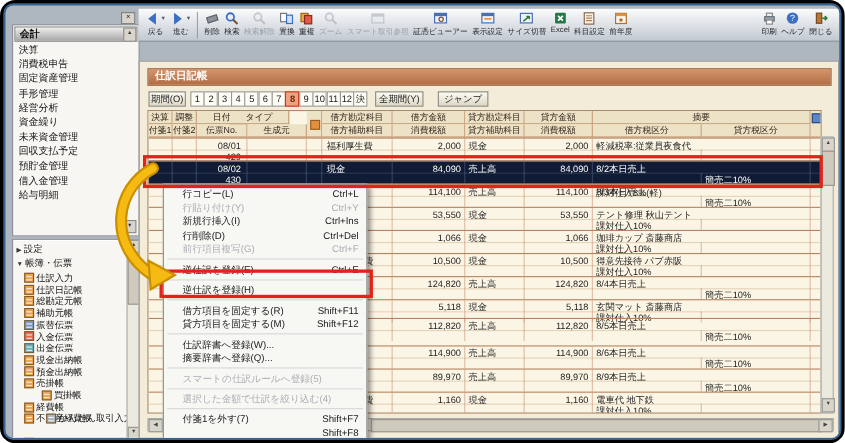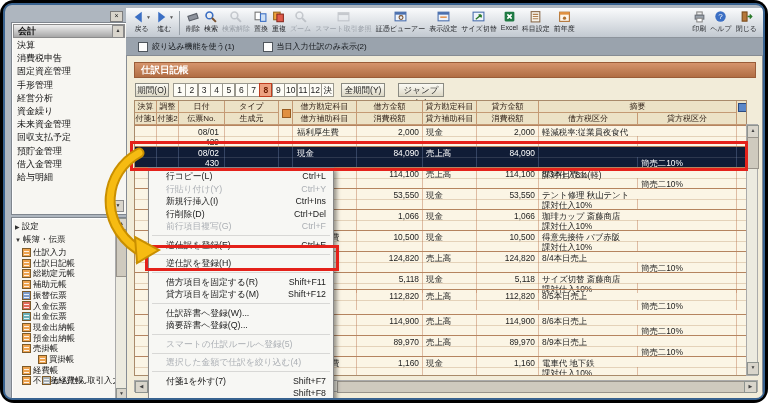--- a/index.html
+++ b/index.html
@@ -382,30 +382,20 @@
               <svg width="13" height="13" viewBox="0 0 12 12">
                 <rect x="2" y="1.8" width="4.5" height="8.5" fill="#b5773a" stroke="#7a4a1a"></rect>
                 <path d="M7 6 L10.8 6 M9 4.2 L10.8 6 L9 7.8" stroke="#2a7a2a" stroke-width="1.3" fill="none"></path>
               </svg>
             </span>
             <span>閉じる</span>
           </div>
         </div>
     </div>
 
-    <div class="cbrow">
-      <div class="cbx">
-        <span class="cbbox"></span>
-        <span>絞り込み機能を使う(1)</span>
-      </div>
-      <div class="cbx">
-        <span class="cbbox"></span>
-        <span>当日入力仕訳のみ表示(2)</span>
-      </div>
-    </div>
 
     <div class="content">
       <div class="titlebar">仕訳日記帳</div>
 
       <div class="pbar">
         <div class="pbtn-label">期間(O)</div>
         <div id="period-buttons">
             <div class="pnum" style="left: 46px;">1</div>
             <div class="pnum" style="left: 58.35px;">2</div>
             <div class="pnum" style="left: 70.7px;">3</div>
@@ -424,21 +414,21 @@
         <div class="pwide" style="left:271px;width:46px;">ジャンプ(M)</div>
       </div>
 
       <div class="tbl" id="tbl">
           <div class="hcell" style="left: 0px; top: 0px; width: 22px; height: 12px;">決算</div>
           <div class="hcell" style="left: 0px; top: 12px; width: 22px; height: 12px;">付箋1</div>
           <div class="hcell" style="left: 22px; top: 0px; width: 22px; height: 12px;">調整</div>
           <div class="hcell" style="left: 22px; top: 12px; width: 22px; height: 12px;">付箋2</div>
           <div class="hcell" style="left: 44px; top: 0px; width: 46px; height: 12px;">日付</div>
           <div class="hcell" style="left: 44px; top: 12px; width: 46px; height: 12px;">伝票No.</div>
-          <div class="hcell" style="left: 90px; top: 0px; width: 54px; height: 12px;">タイプ</div>
+          <div class="hcell" style="left: 74px; top: 0px; width: 54px; height: 12px;">タイプ</div>
           <div class="hcell" style="left: 90px; top: 12px; width: 54px; height: 12px;">生成元</div>
           <div class="hcell" style="left: 144px; top: 0px; width: 14px; height: 24px;">
             <span style="position: absolute; left: 3px; top: 8px; width: 7px; height: 7px; background: rgb(224, 144, 64); border: 1px solid rgb(154, 92, 32);"></span>
           </div>
           <div class="hcell" style="left: 158px; top: 0px; width: 64px; height: 12px;">借方勘定科目</div>
           <div class="hcell" style="left: 158px; top: 12px; width: 64px; height: 12px;">借方補助科目</div>
           <div class="hcell" style="left: 222px; top: 0px; width: 66px; height: 12px;">借方金額</div>
           <div class="hcell" style="left: 222px; top: 12px; width: 66px; height: 12px;">消費税額</div>
           <div class="hcell" style="left: 288px; top: 0px; width: 54px; height: 12px;">貸方勘定科目</div>
           <div class="hcell" style="left: 288px; top: 12px; width: 54px; height: 12px;">貸方補助科目</div>
@@ -484,20 +474,21 @@
             <div class="gline" style="left: 341px;"></div>
             <div class="gline" style="left: 403px;"></div>
             <div class="gline" style="left: 601px;"></div>
             <div class="gline half" style="left: 502px;"></div>
             <div class="t r" style="left: 44px; top: 1px; width: 40px;">08/02</div>
             <div class="t r" style="left: 44px; top: 11px; width: 40px;">430</div>
             <div class="t" style="left: 162px; top: 1px; width: 58px;">現金</div>
             <div class="t r" style="left: 222px; top: 1px; width: 62px;">84,090</div>
             <div class="t" style="left: 291px; top: 1px; width: 50px;">売上高</div>
             <div class="t r" style="left: 342px; top: 1px; width: 58px;">84,090</div>
+            <div class="t" style="left: 407px; top: 1px; width: 192px;">8/2本日売上</div>
             <div class="t" style="left: 506px; top: 11px; width: 94px;">簡売二10%</div>
           </div>
           <div class="rec" style="top: 66px;">
             <div class="mid"></div>
             <div class="gline" style="left: 21px;"></div>
             <div class="gline" style="left: 43px;"></div>
             <div class="gline" style="left: 89px;"></div>
             <div class="gline" style="left: 143px;"></div>
             <div class="gline" style="left: 157px;"></div>
             <div class="gline" style="left: 221px;"></div>
@@ -598,21 +589,21 @@
             <div class="gline" style="left: 157px;"></div>
             <div class="gline" style="left: 221px;"></div>
             <div class="gline" style="left: 287px;"></div>
             <div class="gline" style="left: 341px;"></div>
             <div class="gline" style="left: 403px;"></div>
             <div class="gline" style="left: 601px;"></div>
             <div class="gline half" style="left: 502px;"></div>
             <div class="t r" style="left: 222px; top: 1px; width: 62px;">5,118</div>
             <div class="t" style="left: 291px; top: 1px; width: 50px;">現金</div>
             <div class="t r" style="left: 342px; top: 1px; width: 58px;">5,118</div>
-            <div class="t" style="left: 407px; top: 1px; width: 192px;">サイズ切替 斎藤商店</div>
+            <div class="t" style="left: 407px; top: 1px; width: 192px;">玄関マット 斎藤商店</div>
             <div class="t" style="left: 407px; top: 11px; width: 94px;">課対仕入10%</div>
           </div>
           <div class="rec" style="top: 188px;">
             <div class="mid"></div>
             <div class="gline" style="left: 21px;"></div>
             <div class="gline" style="left: 43px;"></div>
             <div class="gline" style="left: 89px;"></div>
             <div class="gline" style="left: 143px;"></div>
             <div class="gline" style="left: 157px;"></div>
             <div class="gline" style="left: 221px;"></div>

